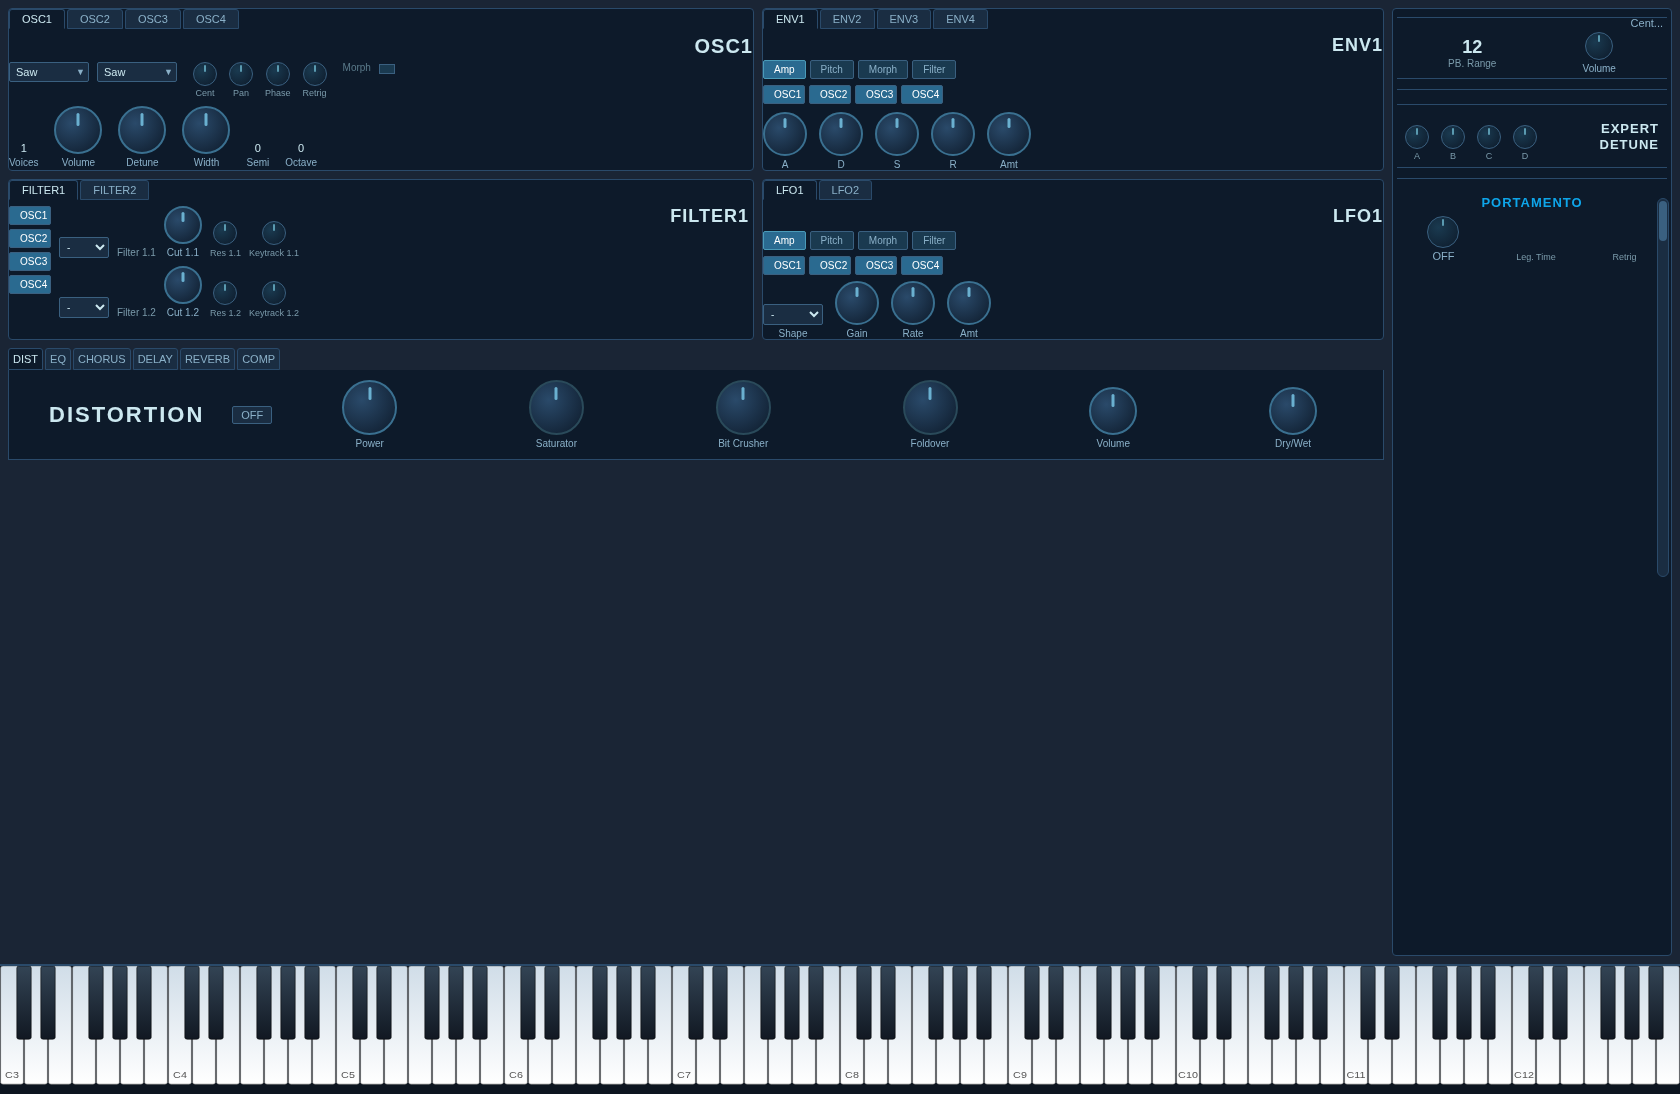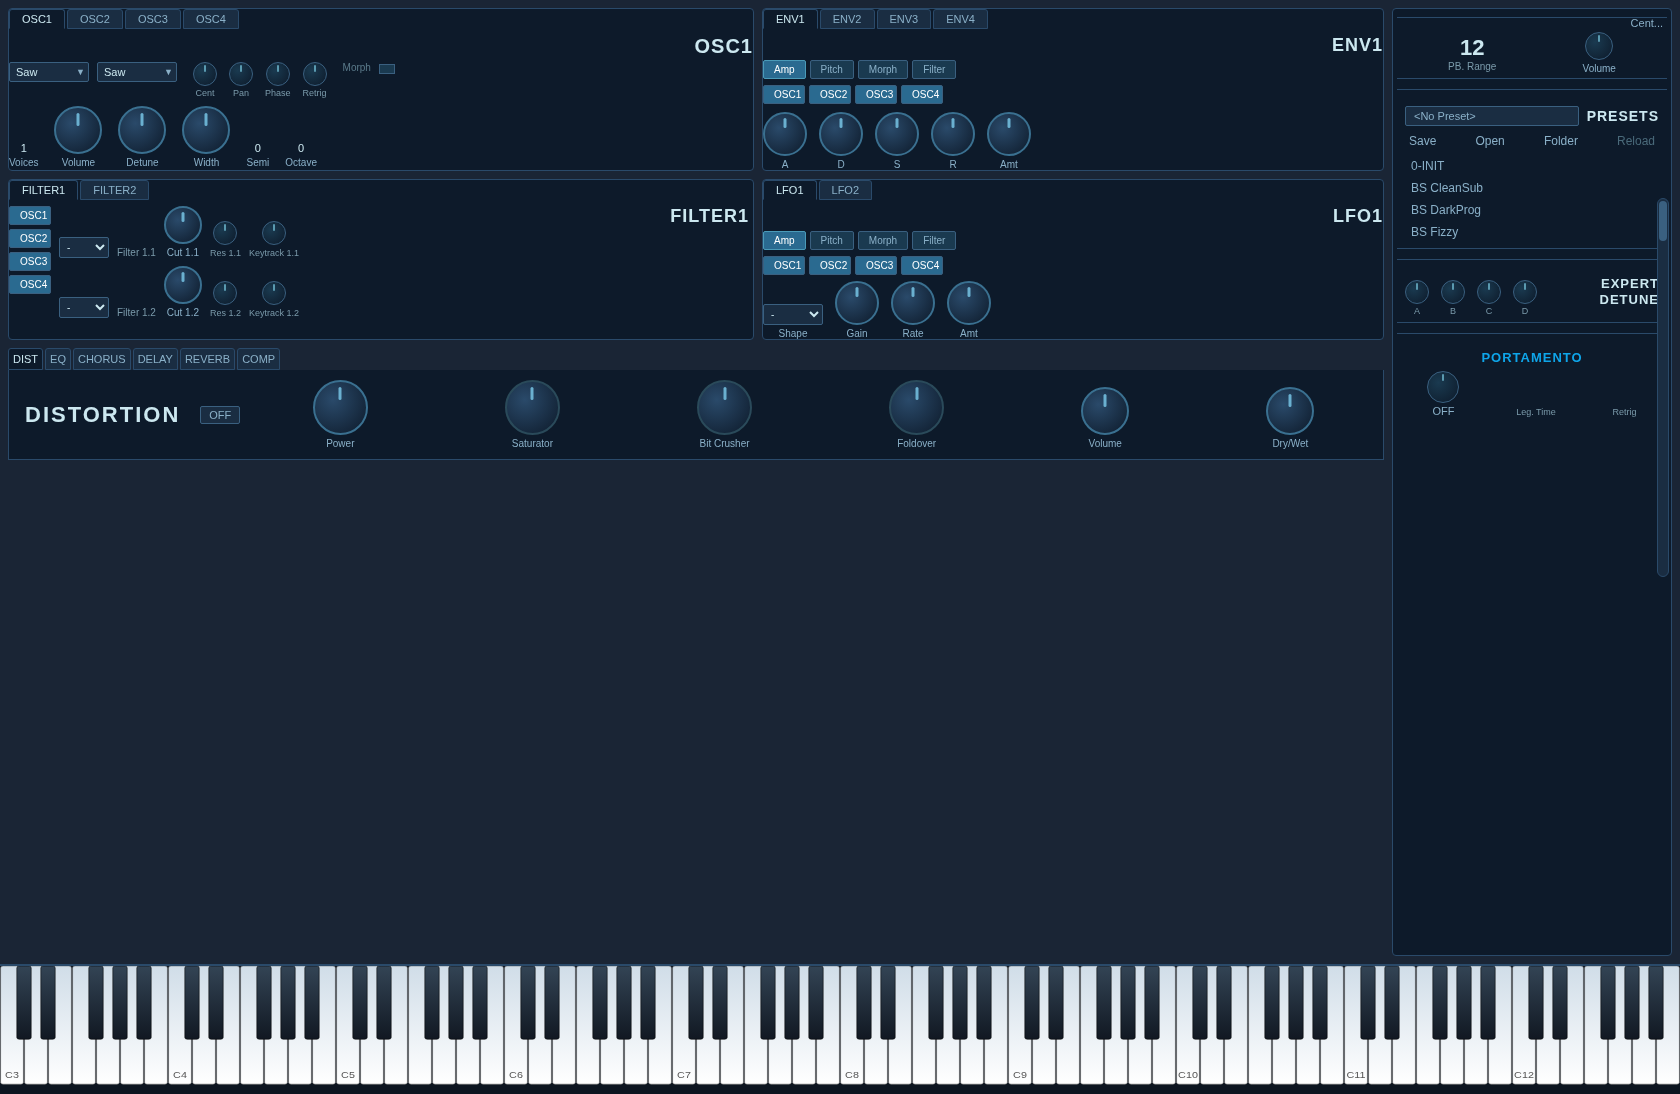--- a/index.html
+++ b/index.html
@@ -357,21 +357,21 @@
       justify-content: space-around;
       padding: 4px 8px;
       border-bottom: 1px solid #2a4a6a;
     }
 
     .pb-group {
       text-align: center;
     }
 
     .pb-value {
-      font-size: 22px;
+      font-size: 18px;
       font-weight: bold;
       color: #cce8f0;
     }
 
     .pb-label {
       font-size: 10px;
       color: #7a9aaa;
     }
 
     .preset-section {
@@ -876,21 +876,21 @@
         <div class="effect-tabs">
           <div class="effect-tab active">DIST</div>
           <div class="effect-tab">EQ</div>
           <div class="effect-tab">CHORUS</div>
           <div class="effect-tab">DELAY</div>
           <div class="effect-tab">REVERB</div>
           <div class="effect-tab">COMP</div>
         </div>
 
         <div class="effects-content">
-          <div style="display:flex; align-items:center; margin-right:20px;">
+          <div style="display:flex; align-items:center; gap:8px; margin-right:20px;margin-left:24px;">
             <span class="distortion-title">DISTORTION</span>
             <span class="off-badge">OFF</span>
           </div>
 
           <div class="effects-knobs">
             <div class="knob-group">
               <div class="knob large" style="width:55px;height:55px;"></div>
               <span class="knob-label">Power</span>
             </div>
             <div class="knob-group">
@@ -932,38 +932,20 @@
           <div class="pb-label">PB. Range</div>
         </div>
         <div class="knob-group">
           <div class="small-knob" style="width:28px;height:28px;"></div>
           <span class="knob-label">Volume</span>
         </div>
       </div>
 
       <hr class="section-divider">
 
-      <div class="preset-section">
-        <div class="preset-header">
-          <input class="preset-name" type="text" value="&lt;No Preset&gt;" style="">
-          <span class="presets-label">PRESETS</span>
-        </div>
-        <div class="preset-buttons">
-          <button class="preset-btn">Save</button>
-          <button class="preset-btn">Open</button>
-          <button class="preset-btn">Folder</button>
-          <button class="preset-btn inactive">Reload</button>
-        </div>
-        <div class="preset-list">
-          <div class="preset-item">0-INIT</div>
-          <div class="preset-item">BS CleanSub</div>
-          <div class="preset-item">BS DarkProg</div>
-          <div class="preset-item">BS Fizzy</div>
-        </div>
-      </div>
 
       <div class="scrollbar">
         <div class="scrollbar-thumb"></div>
       </div>
 
       <hr class="section-divider">
 
       <div class="expert-section">
         <div style="display:flex; justify-content:space-between; align-items:flex-start;">
           <div class="expert-knobs-row">

